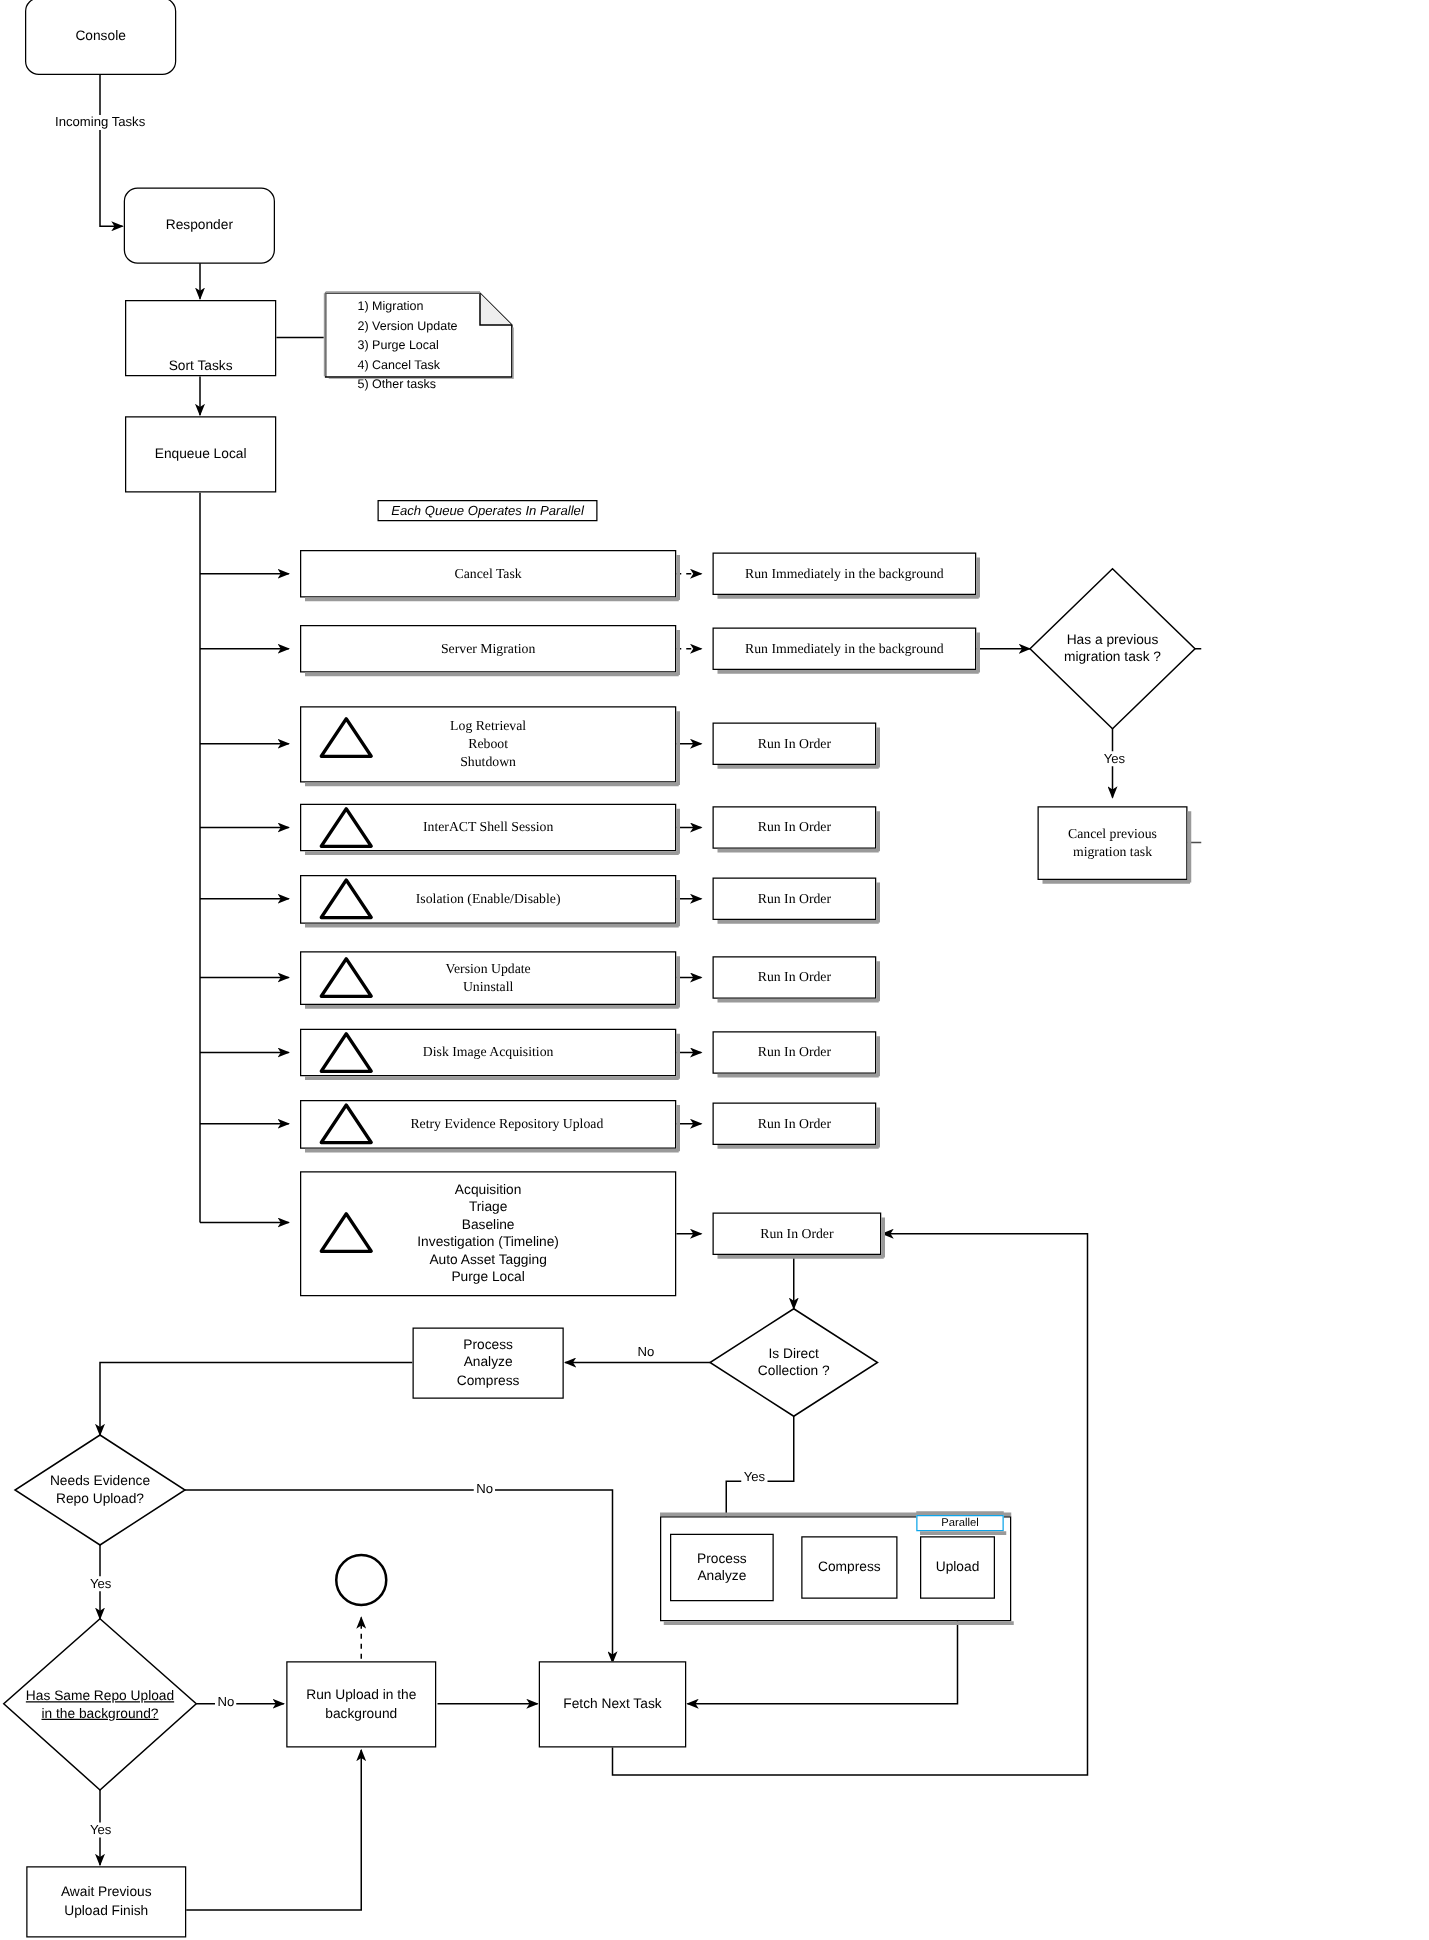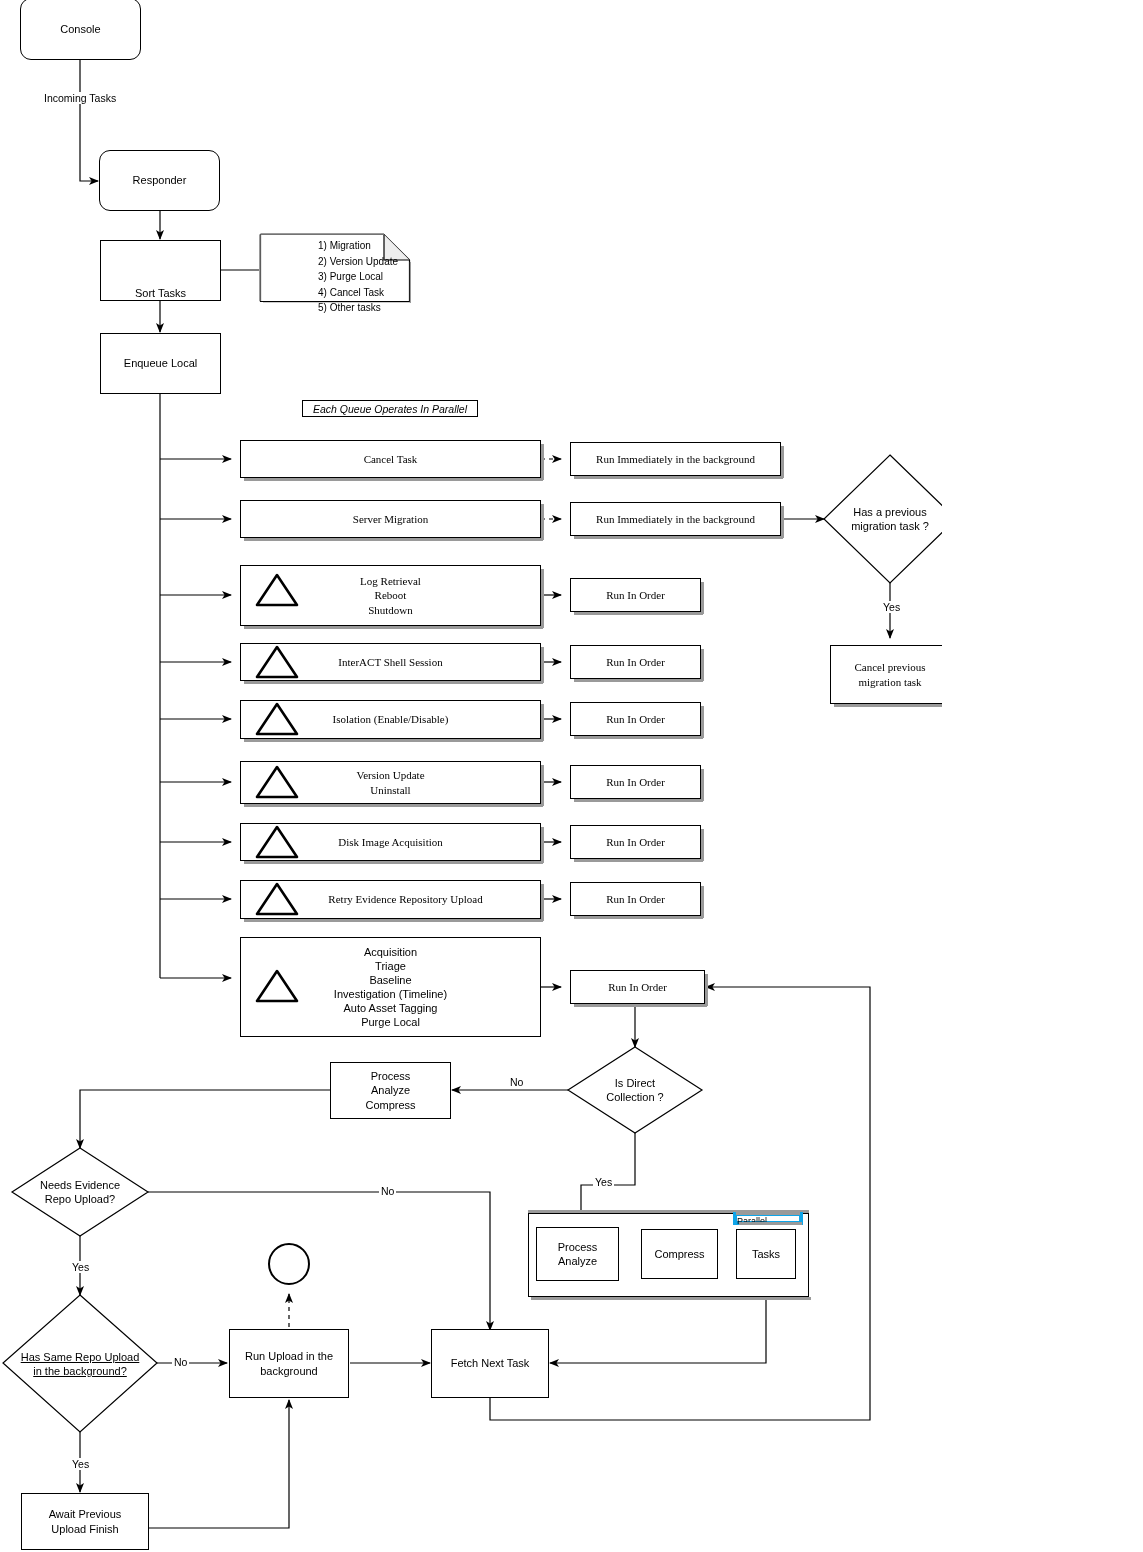--- a/index.html
+++ b/index.html
@@ -1,36 +1,36 @@
 <!DOCTYPE html>
 <html><head>
 <meta charset="utf-8">
 <style>
   html,body{margin:0;padding:0;background:#ffffff;}
   body{font-family:"Liberation Sans",sans-serif;}
-  #canvas{position:relative;width:942px;height:1552px;background:#ffffff;overflow:hidden;}
+  #canvas{position:relative;width:942px;height:1552px;background:#ffffff;overflow:hidden;padding-left:19px;}
   .node{position:absolute;box-sizing:border-box;border:1px solid #000;background:#fff;
         display:flex;align-items:center;justify-content:center;text-align:center;
         font-size:11px;line-height:1.28;color:#000;}
   .node.shadow{box-shadow:3px 3px 0 -1px rgba(0,0,0,0.0), 0 0 0 0 transparent;font-family:Liberation Serif, serif;}
   .node.shadow::after{content:"";position:absolute;left:3px;right:-3px;bottom:-4px;height:3px;background:#9a9a9a;}
   .node.shadow::before{content:"";position:absolute;top:3px;bottom:-3px;right:-4px;width:3px;background:#9a9a9a;}
   .rounded{border-radius:11px;}
   .svgwrap{position:absolute;left:0;top:0;width:1143px;height:1552px;pointer-events:none;}
   .lbl{position:absolute;font-size:10.5px;color:#000;background:#fff;padding:0 2px;white-space:nowrap;}
   .diamond-txt{position:absolute;display:flex;align-items:center;justify-content:center;
                text-align:center;font-size:11px;line-height:1.3;color:#000;}
   .tri{position:absolute;}
   .note{position:absolute;box-sizing:border-box;font-size:10px;line-height:1.55;color:#000;}
-  .note .txt{position:absolute;left:10px;top:6px;margin-left:32px;}
+  .note .txt{position:absolute;left:10px;top:6px;}
   .parallel-box{position:absolute;box-sizing:border-box;border:1px solid #000;background:#fff;}
   .parallel-box::after{content:"";position:absolute;left:2px;right:-3px;bottom:-4px;height:3px;background:#9a9a9a;}
   .parallel-box::before{content:"";position:absolute;left:-1px;right:-1px;top:-4px;height:3px;background:#9a9a9a;}
-  .parallel-tab{position:absolute;box-sizing:border-box;border:4px solid #0ea5e9;background:#fff;
-                font-size:9px;color:#000;line-height:11px;}
+  .parallel-tab{position:absolute;box-sizing:border-box;border:1px solid #0ea5e9;background:#fff;
+                font-size:9px;text-align:center;color:#000;line-height:11px;}
   .parallel-tab::after{content:"";position:absolute;left:2px;right:-3px;bottom:-4px;height:3px;background:#9a9a9a;}
   .parallel-tab::before{content:"";position:absolute;left:-1px;right:-1px;top:-4px;height:3px;background:#9a9a9a;}
   .italic-label{position:absolute;box-sizing:border-box;border:1px solid #000;background:#fff;
                 font-style:italic;font-size:10.5px;color:#000;white-space:nowrap;
                 display:flex;align-items:center;justify-content:center;}
   .circ{position:absolute;border:2px solid #000;border-radius:50%;background:#fff;box-sizing:border-box;}
 </style>
 </head>
 <body>
 
@@ -315,21 +315,21 @@
   </div>
 
   <div class="node" style="left:536px;top:1227px;width:83px;height:54px;">
     <span style="white-space:pre-line;">Process
 Analyze</span>
   </div>
   <div class="node" style="left:641px;top:1229px;width:77px;height:50px;">
     <span>Compress</span>
   </div>
   <div class="node" style="left:736px;top:1229px;width:60px;height:50px;">
-    <span>Tasks</span>
+    <span>Upload</span>
   </div>
 
   <div class="lbl" style="left:42px;top:92px;">
     <span>Incoming Tasks</span>
   </div>
   <div class="lbl" style="left:978px;top:512px;">
     <span>No</span>
   </div>
   <div class="lbl" style="left:881px;top:601px;">
     <span>Yes</span>

